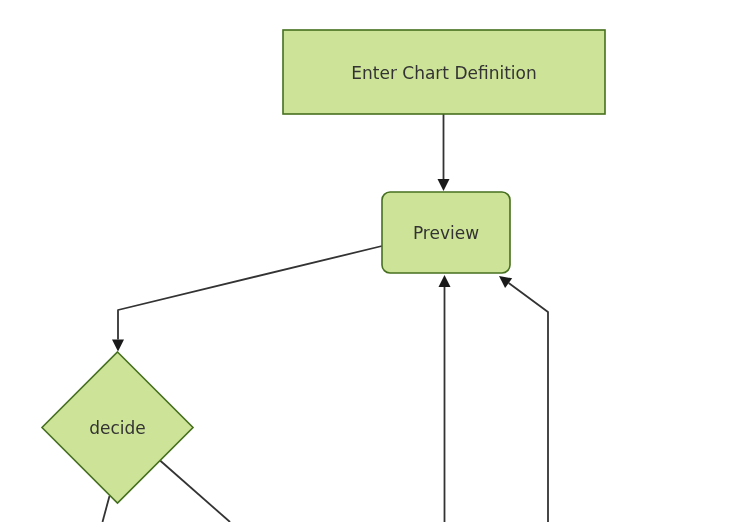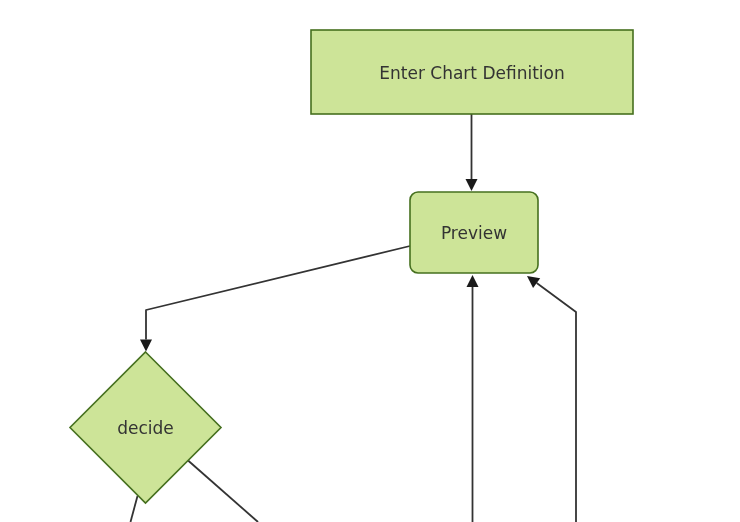--- a/index.html
+++ b/index.html
@@ -9,21 +9,20 @@
     width: 740px;
     height: 522px;
     overflow: hidden;
     font-family: "DejaVu Sans", "Liberation Sans", sans-serif;
   }
   .diagram-container {
     position: relative;
     width: 692px;
     height: 522px;
     background: var(--background, #ffffff);
-    padding-left: 28px;
   }
   svg { display: block; }
   .node-shape {
     fill: var(--node-fill, #cde498);
     stroke: var(--node-border, #46701f);
     stroke-width: 1.6;
   }
   .edge-line {
     fill: none;
     stroke: var(--edge-line, #333333);

